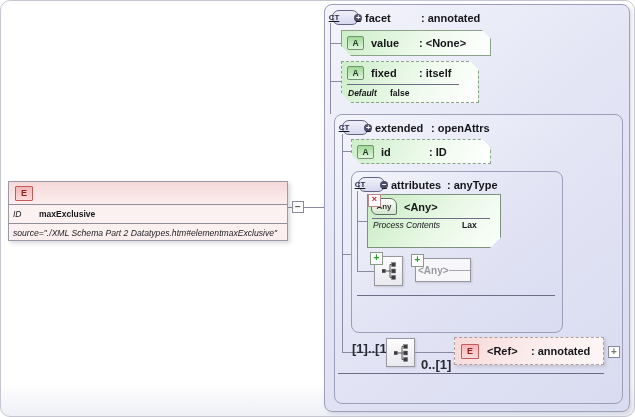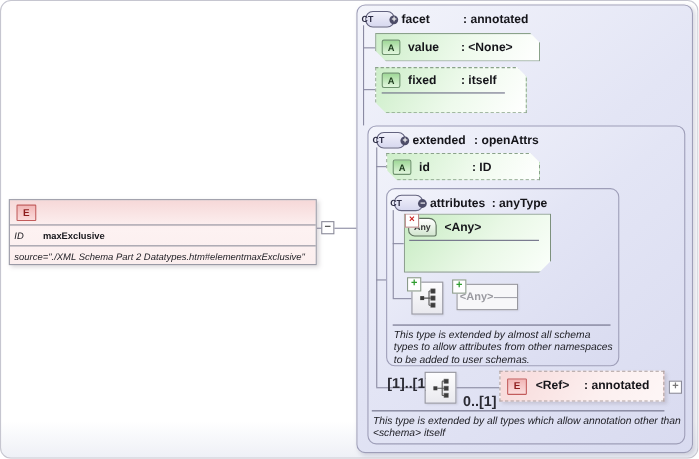--- a/index.html
+++ b/index.html
@@ -17,21 +17,21 @@
   .ctbox{
     background:linear-gradient(140deg,#f3f4fb 0%,#e3e5f5 45%,#d9dbf0 100%);
     border:1px solid #9e9eb8;border-radius:8px;
     box-shadow:2px 2px 4px rgba(120,120,150,.25);
   }
   .ctheader{display:flex;align-items:center;font-weight:bold;font-size:11px;color:#15151a;}
   .ctheader .hname{min-width:56px;}
   
   .ct-icon{width:25px;height:13px;margin-right:6px;border:1px solid #63637f;border-radius:7px;
     background:linear-gradient(180deg,#f0f0fa,#d7d8ef);
-    display:flex;align-items:center;justify-content:center;gap:15px;flex:none;}
+    display:flex;align-items:center;justify-content:center;gap:15px;flex:none;text-decoration:underline;}
   .ct-icon .ct-txt{font-size:8px;font-weight:bold;color:#2c2c44;line-height:1;}
   .ct-badge{width:8px;height:8px;border-radius:50%;background:#4d4d68;color:#fff;
     font-size:8px;font-weight:bold;line-height:8px;text-align:center;flex:none;}
   
   .attrbox{
     background:linear-gradient(120deg,#cdeec9 0%,#eefaec 55%,#ffffff 100%);
     border:1px solid #8aa28a;
     clip-path:polygon(0 0,calc(100% - 9px) 0,100% 9px,100% 100%,10px 100%,0 calc(100% - 10px));
     display:flex;align-items:center;padding-left:5px;
     font-weight:bold;font-size:11px;color:#15151a;
@@ -136,20 +136,24 @@
     <span>: &lt;None&gt;</span>
   </div>
 
   <div class="abs attrbox dashed" style="left:340px;top:60px;width:138px;height:42px;display:block;padding-left:0;">
     <div style="display:flex;align-items:center;height:22px;padding-left:5px;">
       <span class="a-icon">A</span>
       <span class="aname">fixed</span>
       <span>: itself</span>
     </div>
     <div class="sep" style="margin-left:5px;width:112px;"></div>
+    <div class="lblrow" style="padding:3px 0 0 6px;">
+      <span class="lbl" style="width:42px;">Default</span>
+      <span class="val">false</span>
+    </div>
   </div>
 
   <div class="abs ctbox" style="left:333px;top:113px;width:289px;height:290px;box-shadow:none;"></div>
 
   <div class="abs ctheader" style="left:341px;top:119px;">
     <span class="ct-icon">
       <span class="ct-txt">CT</span>
       <span class="ct-badge">+</span>
     </span>
     <span class="hname">extended</span>
@@ -184,41 +188,44 @@
 
   <div class="abs anybox" style="left:366px;top:193px;width:134px;height:54px;">
     <div class="anyhdr">
       <span class="any-icon">
         <span>Any</span>
         <span class="xbadge">×</span>
       </span>
       <span>&lt;Any&gt;</span>
     </div>
     <div class="sep" style="margin:3px 10px 0 4px;"></div>
+    <div class="lblrow" style="padding:1px 0 0 5px;">
+      <span class="lbl" style="width:89px;">Process Contents</span>
+      <span class="val">Lax</span>
+    </div>
   </div>
 
   <div class="collapsedbox" style="left:373px;top:255px;width:29px;height:30px;display:flex;">
     <span class="plusbadge">+</span>
     <svg class="seqglyph" width="16" height="20" viewBox="0 0 16 20">
       <path d="M4.5 10 H9 M9 3.5 V16.5 M9 3.5 H11 M9 10 H11 M9 16.5 H11" stroke="#555" stroke-width="1" fill="none"></path>
       <rect x="1" y="8.2" width="3.6" height="3.6" fill="#3c3c3c"></rect>
       <rect x="10.6" y="1.6" width="4" height="4" fill="#3c3c3c" stroke="#777" stroke-width="0.5"></rect>
       <rect x="10.6" y="8" width="4" height="4" fill="#3c3c3c" stroke="#777" stroke-width="0.5"></rect>
       <rect x="10.6" y="14.4" width="4" height="4" fill="#3c3c3c" stroke="#777" stroke-width="0.5"></rect>
     </svg>
   </div>
 
   <div class="collapsedbox" style="left:414px;top:257px;width:56px;height:24px;display:flex;align-items:center;padding-left:2px;background:#f7f7f9;">
     <span class="plusbadge">+</span>
     <span class="ghosttext">&lt;Any&gt;</span>
     <span class="strikeline"></span>
   </div>
 
   <div class="abs sep" style="left:356px;top:294px;width:198px;"></div>
-  <div class="abs annotation" style="left:357px;top:297px;width:202px;">This type is extended by almost all schema types to allow attributes from other namespaces to be added to user schemas.</div>
 
   <div class="abs occ" style="left:351px;top:340px;">[1]..[1]</div>
 
   <div class="collapsedbox" style="left:385px;top:337px;width:29px;height:29px;display:flex;">
     <svg class="seqglyph" width="16" height="20" viewBox="0 0 16 20">
       <path d="M4.5 10 H9 M9 3.5 V16.5 M9 3.5 H11 M9 10 H11 M9 16.5 H11" stroke="#555" stroke-width="1" fill="none"></path>
       <rect x="1" y="8.2" width="3.6" height="3.6" fill="#3c3c3c"></rect>
       <rect x="10.6" y="1.6" width="4" height="4" fill="#3c3c3c" stroke="#777" stroke-width="0.5"></rect>
       <rect x="10.6" y="8" width="4" height="4" fill="#3c3c3c" stroke="#777" stroke-width="0.5"></rect>
       <rect x="10.6" y="14.4" width="4" height="4" fill="#3c3c3c" stroke="#777" stroke-width="0.5"></rect>
@@ -229,15 +236,14 @@
   <div class="abs occ" style="left:420px;top:356px;">0..[1]</div>
 
   <div class="abs refbox" style="left:453px;top:336px;width:150px;height:28px;">
     <span class="e-icon">E</span>
     <span class="rname">&lt;Ref&gt;</span>
     <span>: annotated</span>
   </div>
   <div class="abs toggle" style="left:607px;top:345px;color:#777;">+</div>
 
   <div class="abs sep" style="left:337px;top:372px;width:266px;"></div>
-  <div class="abs annotation" style="left:338px;top:375px;width:282px;">This type is extended by all types which allow annotation other than &lt;schema&gt; itself</div>
 
 </div>
 
 </body></html>

